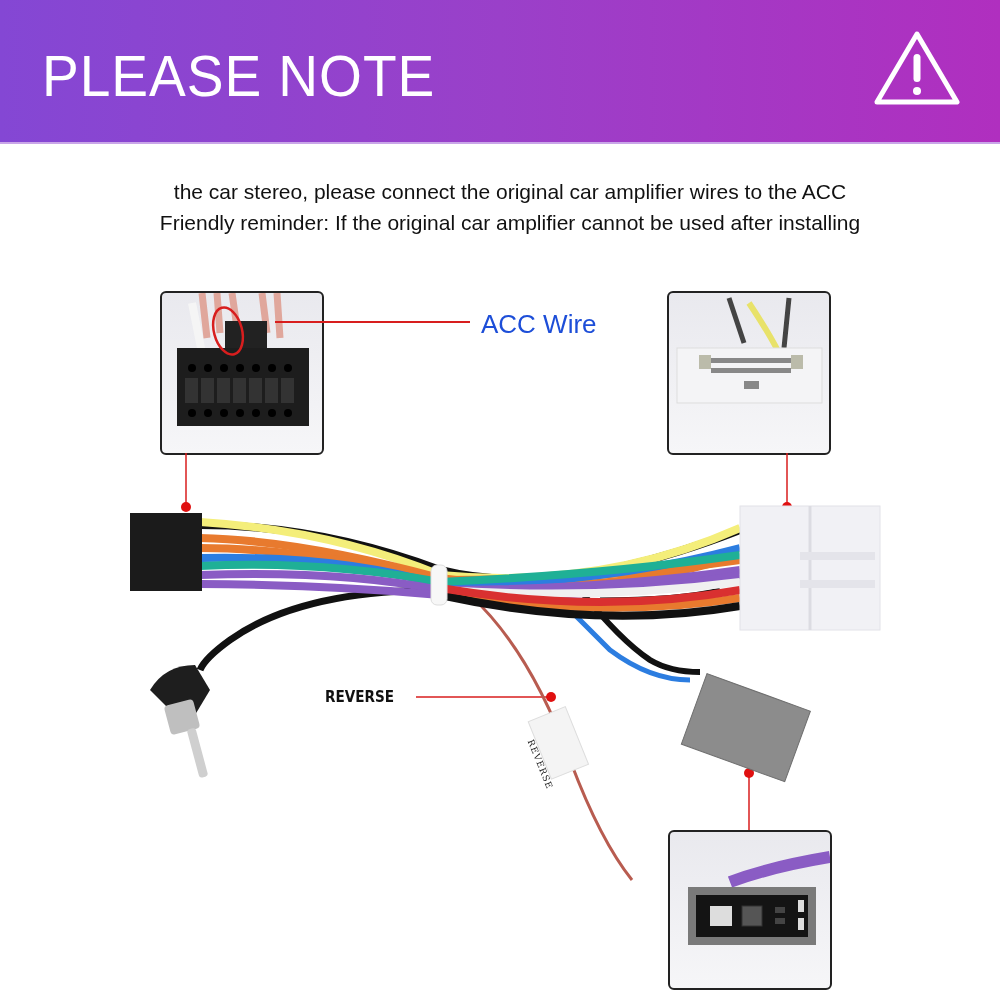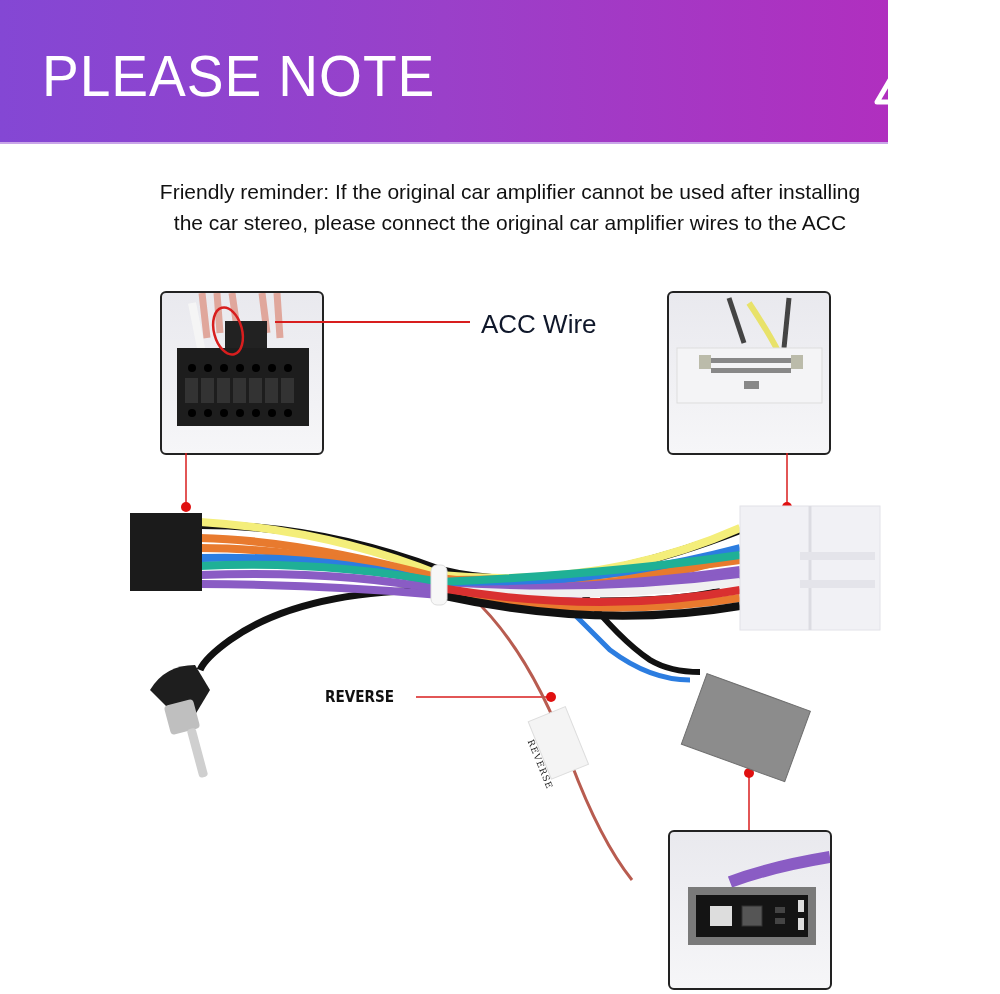--- a/index.html
+++ b/index.html
@@ -1,40 +1,40 @@
 <!DOCTYPE html>
 <html><head>
 <meta charset="utf-8">
 <style>
   html, body { margin:0; padding:0; }
   body { width:1000px; height:994px; background:#ffffff; position:relative; overflow:hidden; font-family:"Liberation Sans", sans-serif; }
-  .header { position:absolute; left:0; top:0; width:888px; height:142px; background:linear-gradient(90deg,#8447d4 0%,#9a40c9 50%,#b02fbf 100%); border-bottom:2px solid #c9a6e8; }
+  .header { position:absolute; left:0; top:0; width:1000px; height:142px; background:linear-gradient(90deg,#8447d4 0%,#9a40c9 50%,#b02fbf 100%); border-bottom:2px solid #c9a6e8; }
   .header-title { position:absolute; left:42px; top:42px; font-size:58px; color:#ffffff; letter-spacing:1px; transform:scaleX(0.95); transform-origin:left; }
   .warn-icon { position:absolute; left:872px; top:28px; width:90px; height:80px; }
   .reminder { position:absolute; left:60px; top:176px; width:900px; text-align:center; font-size:21px; line-height:31px; color:#111; }
   .photo { position:absolute; border:2px solid #222; border-radius:6px; overflow:hidden; background:linear-gradient(180deg,#e9e9ee,#f6f6f8); }
-  .callout-label { position:absolute; color:#0f172a; font-size:26px; }
+  .callout-label { position:absolute; color:#1d4ed8; font-size:26px; }
   .rev-label { position:absolute; font-family:"DejaVu Sans", sans-serif; font-weight:bold; font-size:16px; color:#111; transform:scaleX(0.85); transform-origin:left; }
   svg.main { position:absolute; left:0; top:0; }
 </style>
 </head>
 <body>
 
 <div class="header">
   <div class="header-title">PLEASE NOTE</div>
   <svg class="warn-icon" viewBox="0 0 90 80">
     <path d="M45 6 L85 74 L5 74 Z" fill="none" stroke="#fff" stroke-width="5" stroke-linejoin="round"></path>
     <rect x="41.5" y="26" width="7" height="28" rx="3.5" fill="#fff"></rect>
     <circle cx="45" cy="63" r="4" fill="#fff"></circle>
   </svg>
 </div>
 
 <div class="reminder">
+  <div>the car stereo, please connect the original car amplifier wires to the ACC</div>
   <div>Friendly reminder: If the original car amplifier cannot be used after installing</div>
-  <div>the car stereo, please connect the original car amplifier wires to the ACC</div>
 </div>
 
 <div class="photo" style="left:160px; top:291px; width:160px; height:160px;">
   <svg width="160" height="160" viewBox="0 0 160 160">
     <path d="M40 0 L45 45 M55 0 L58 40 M70 0 L75 35 M100 0 L105 40 M115 0 L118 45" stroke="#e0a79c" stroke-width="7"></path>
     <path d="M30 10 L40 60" stroke="#f5f5f5" stroke-width="8"></path>
     <rect x="63" y="28" width="42" height="30" fill="#222"></rect>
     <rect x="15" y="55" width="132" height="78" fill="#1d1d1d"></rect>
     <g fill="#000">
       <circle cx="30" cy="75" r="4"></circle>

